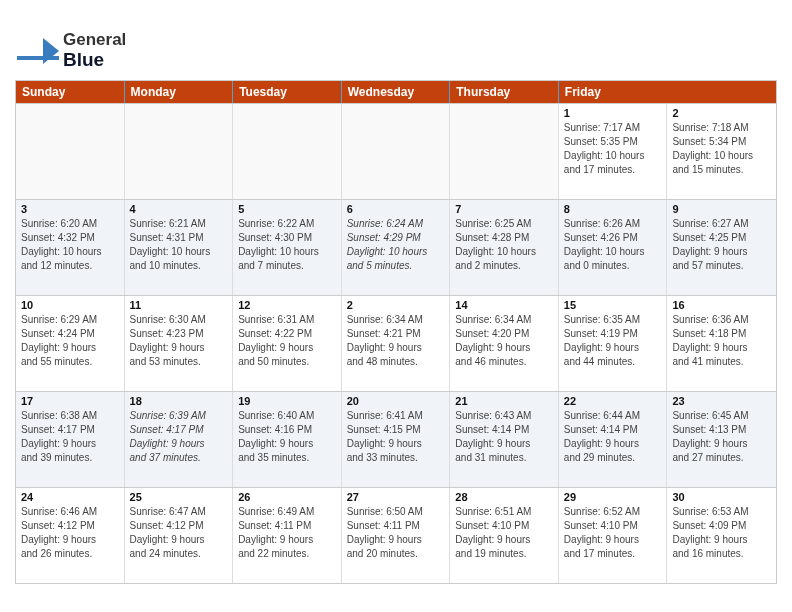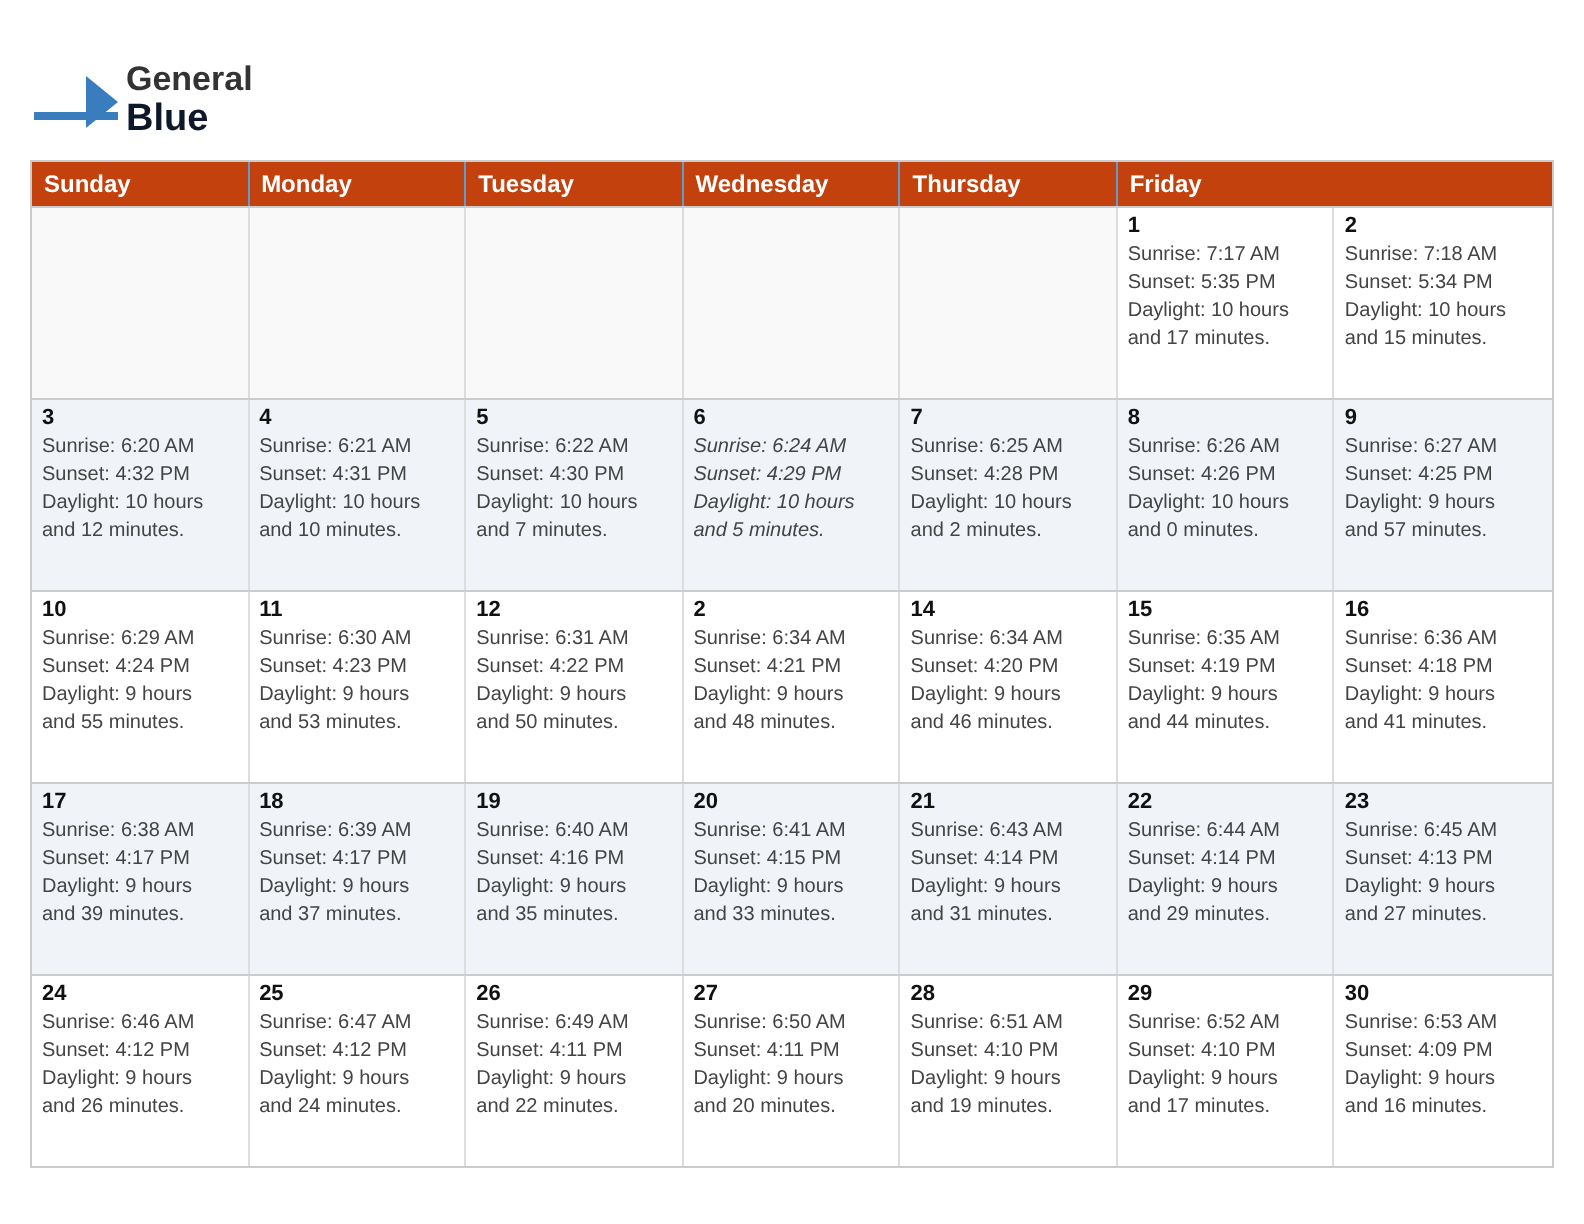--- a/index.html
+++ b/index.html
@@ -265,21 +265,21 @@
         <div class="cal-week">
           <div class="cal-cell alt-bg">
             <span class="day-number">17</span>
             <div class="day-info" style="white-space: pre-line;">Sunrise: 6:38 AM
 Sunset: 4:17 PM
 Daylight: 9 hours
 and 39 minutes.</div>
           </div>
           <div class="cal-cell alt-bg">
             <span class="day-number">18</span>
-            <div class="day-info" style="white-space: pre-line;">Sunrise: 6:39 AM
+            <div class="day-info" style="white-space: pre-line; font-style: italic;">Sunrise: 6:39 AM
 Sunset: 4:17 PM
 Daylight: 9 hours
 and 37 minutes.</div>
           </div>
           <div class="cal-cell alt-bg">
             <span class="day-number">19</span>
             <div class="day-info" style="white-space: pre-line;">Sunrise: 6:40 AM
 Sunset: 4:16 PM
 Daylight: 9 hours
 and 35 minutes.</div>

